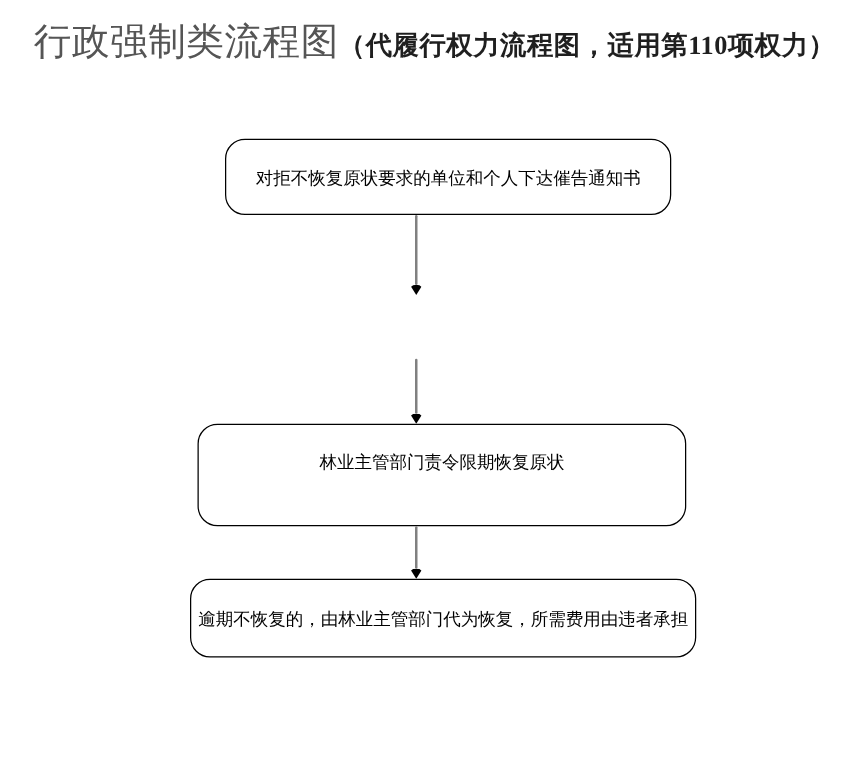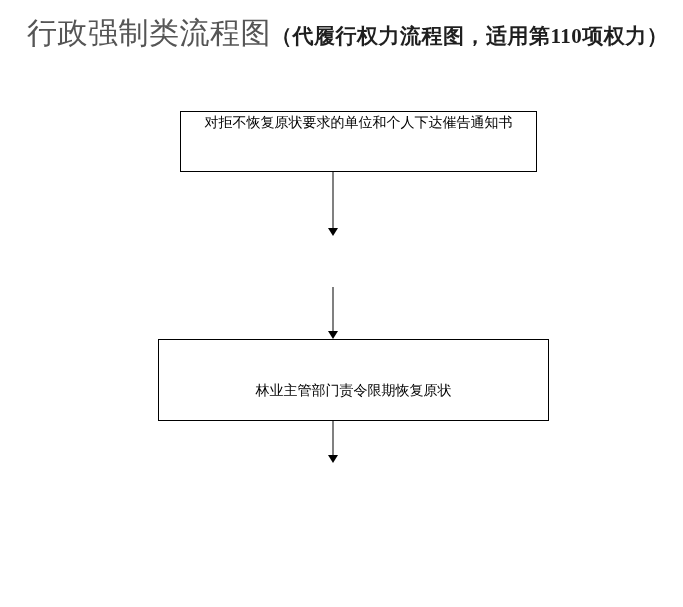--- a/index.html
+++ b/index.html
@@ -4,21 +4,21 @@
 <style>
   :root {
     --background: #ffffff;
     --title-main: #555555;
     --title-sub: #1f1f1f;
     --box-border: #000000;
     --box-text: #000000;
     --arrow-line: #808080;
     --arrow-head: #000000;
   }
-  * { margin: 0; padding: 0; box-sizing: border-box; }
+  * { margin: 0; padding: 0; box-sizing: border-box; border-radius: 16px; }
   html, body {
     width: 683px; height: 607px;
     background: var(--background);
     font-family: "Liberation Sans", sans-serif;
     overflow: hidden;
   }
   .canvas {
     position: relative;
     width: 683px; height: 607px;
     background: var(--background);
@@ -42,31 +42,31 @@
     font-weight: bold;
     color: var(--title-sub);
     letter-spacing: 0.5px;
   }
   
   .flow-box {
     position: absolute;
     border: 1px solid var(--box-border);
     background: var(--background);
     display: flex;
-    align-items: flex-start;
+    align-items: center;
     justify-content: center;
     text-align: center;
     font-size: 14px;
     line-height: 20px;
     color: var(--box-text);
   }
   .box-1 { left: 180px; top: 111px; width: 357px; height: 61px; }
   .box-2 { left: 171px; top: 236px; width: 380px; height: 51px; }
   .box-3 { left: 158px; top: 339px; width: 391px; height: 82px;
-           align-items: center; padding-top: 19px; }
+           align-items: flex-start; padding-top: 19px; }
   .box-4 { left: 152px; top: 463px; width: 405px; height: 63px; }
   
   .flow-arrow {
     position: absolute;
     left: 328px;
     width: 10px;
     display: flex;
     flex-direction: column;
     align-items: center;
   }
@@ -111,14 +111,17 @@
 
   <div class="flow-box box-3">
     <span>林业主管部门责令限期恢复原状</span>
   </div>
 
   <div class="flow-arrow arrow-3">
     <div class="arrow-shaft"></div>
     <div class="arrow-head"></div>
   </div>
 
+  <div class="flow-box box-4">
+    <span>逾期不恢复的，由林业主管部门代为恢复，所需费用由违者承担</span>
+  </div>
 
 </div>
 
 </body></html>

